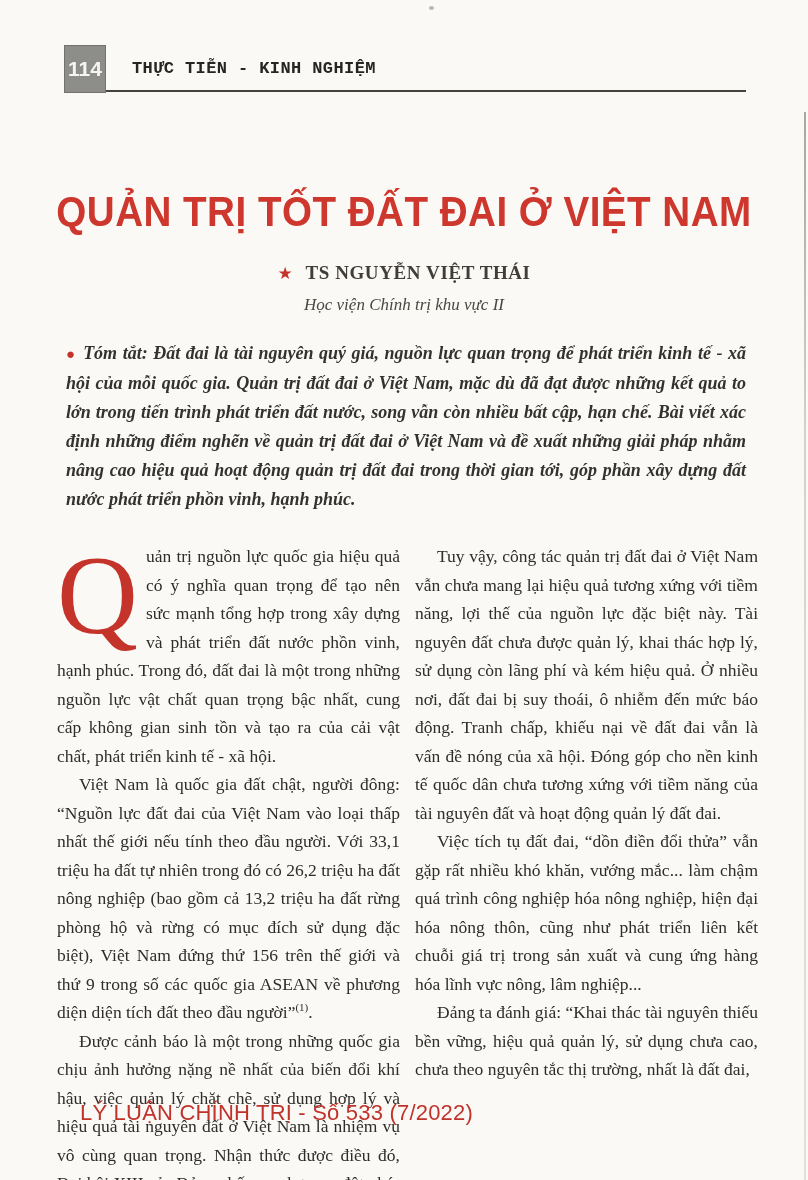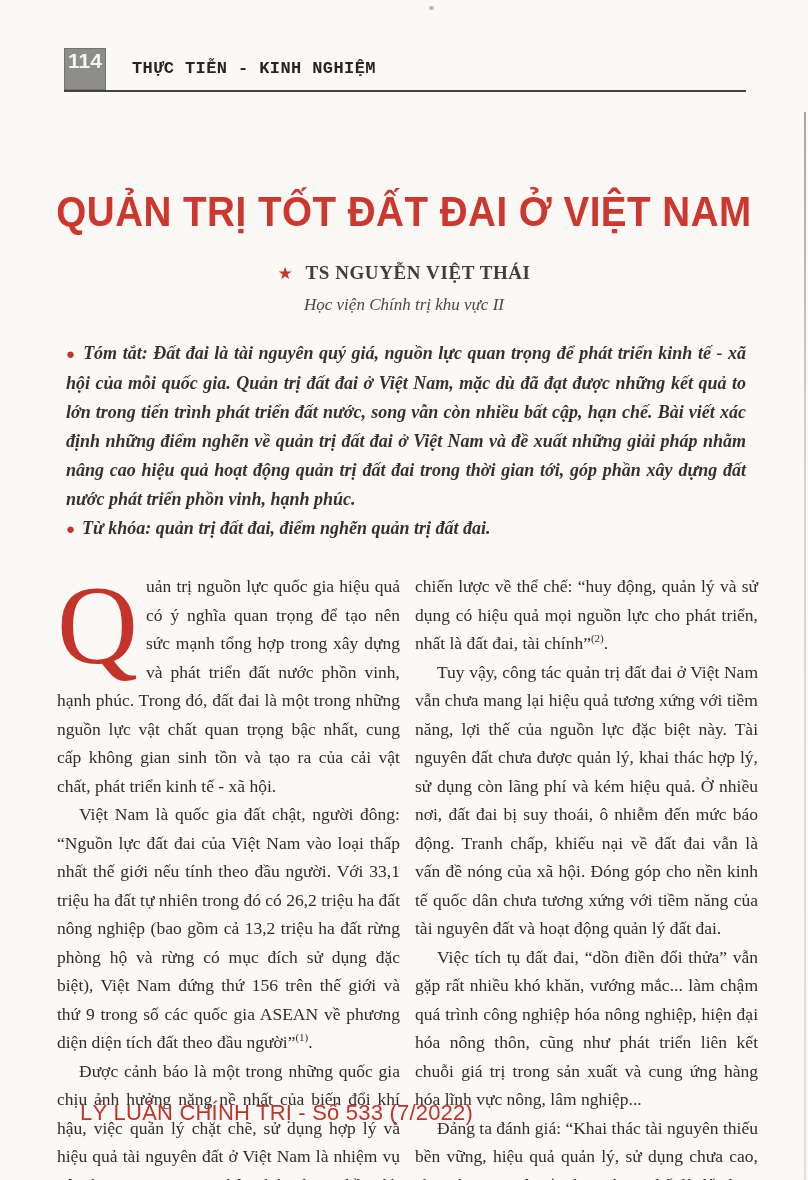--- a/index.html
+++ b/index.html
@@ -15,27 +15,27 @@
   }
   
   .header-row{
     margin:46px 62px 0 64px;
     display:flex;align-items:center;
     border-bottom:2px solid #46433f;
     padding-bottom:0;
     height:44px;
   }
   .pagenum-box{
-    width:42px;height:42px;
+    width:42px;height:48px;
     background:#8d8d89;
     border:1px solid #73726e;
     color:#f6f5f2;
     font-family:"Liberation Sans", sans-serif;
     font-weight:bold;font-size:21px;
-    display:flex;align-items:flex-start;justify-content:center;
+    display:flex;align-items:center;justify-content:center;
     box-sizing:border-box;
     margin-bottom:-2px;
   }
   .section-title{
     margin-left:26px;
     font-family:Liberation Mono, monospace;
     font-weight:bold;font-size:17px;
     letter-spacing:.4px;
     color:#262523;
   }
@@ -144,31 +144,29 @@
   <h1 class="article-title">QUẢN TRỊ TỐT ĐẤT ĐAI Ở VIỆT NAM</h1>
 
   <div class="author-row">
     <span class="author-star">★</span>
     <span class="author-name">TS NGUYỄN VIỆT THÁI</span>
   </div>
   <div class="affiliation">Học viện Chính trị khu vực II</div>
 
   <div class="abstract-block">
     <p><span class="bullet">●</span><span>Tóm tắt:</span><span> Đất đai là tài nguyên quý giá, nguồn lực quan trọng để phát triển kinh tế - xã hội của mỗi quốc gia. Quản trị đất đai ở Việt Nam, mặc dù đã đạt được những kết quả to lớn trong tiến trình phát triển đất nước, song vẫn còn nhiều bất cập, hạn chế. Bài viết xác định những điểm nghẽn về quản trị đất đai ở Việt Nam và đề xuất những giải pháp nhằm nâng cao hiệu quả hoạt động quản trị đất đai trong thời gian tới, góp phần xây dựng đất nước phát triển phồn vinh, hạnh phúc.</span></p>
-    <p><span class="bullet">●</span><span>Từ khóa:</span><span> quản trị đất đai, điểm nghẽn quản trị đất đai.</span></p>
   </div>
 
   <div class="columns">
     <div class="col">
       <p><span class="dropcap">Q</span><span>uản trị nguồn lực quốc gia hiệu quả có ý nghĩa quan trọng để tạo nên sức mạnh tổng hợp trong xây dựng và phát triển đất nước phồn vinh, hạnh phúc. Trong đó, đất đai là một trong những nguồn lực vật chất quan trọng bậc nhất, cung cấp không gian sinh tồn và tạo ra của cải vật chất, phát triển kinh tế - xã hội.</span></p>
       <p class="indent"><span>Việt Nam là quốc gia đất chật, người đông: “Nguồn lực đất đai của Việt Nam vào loại thấp nhất thế giới nếu tính theo đầu người. Với 33,1 triệu ha đất tự nhiên trong đó có 26,2 triệu ha đất nông nghiệp (bao gồm cả 13,2 triệu ha đất rừng phòng hộ và rừng có mục đích sử dụng đặc biệt), Việt Nam đứng thứ 156 trên thế giới và thứ 9 trong số các quốc gia ASEAN về phương diện diện tích đất theo đầu người”</span><sup>(1)</sup><span>.</span></p>
       <p class="indent"><span>Được cảnh báo là một trong những quốc gia chịu ảnh hưởng nặng nề nhất của biến đổi khí hậu, việc quản lý chặt chẽ, sử dụng hợp lý và hiệu quả tài nguyên đất ở Việt Nam là nhiệm vụ vô cùng quan trọng. Nhận thức được điều đó, Đại hội XIII của Đảng nhấn mạnh trong đột phá</span></p>
     </div>
     <div class="col">
-      <p><span>chiến lược về thể chế: “huy động, quản lý và sử dụng có hiệu quả mọi nguồn lực cho phát triển, nhất là đất đai, tài chính”</span><sup>(2)</sup><span>.</span></p>
       <p class="indent"><span>Tuy vậy, công tác quản trị đất đai ở Việt Nam vẫn chưa mang lại hiệu quả tương xứng với tiềm năng, lợi thế của nguồn lực đặc biệt này. Tài nguyên đất chưa được quản lý, khai thác hợp lý, sử dụng còn lãng phí và kém hiệu quả. Ở nhiều nơi, đất đai bị suy thoái, ô nhiễm đến mức báo động. Tranh chấp, khiếu nại về đất đai vẫn là vấn đề nóng của xã hội. Đóng góp cho nền kinh tế quốc dân chưa tương xứng với tiềm năng của tài nguyên đất và hoạt động quản lý đất đai.</span></p>
       <p class="indent"><span>Việc tích tụ đất đai, “dồn điền đổi thửa” vẫn gặp rất nhiều khó khăn, vướng mắc... làm chậm quá trình công nghiệp hóa nông nghiệp, hiện đại hóa nông thôn, cũng như phát triển liên kết chuỗi giá trị trong sản xuất và cung ứng hàng hóa lĩnh vực nông, lâm nghiệp...</span></p>
       <p class="indent"><span>Đảng ta đánh giá: “Khai thác tài nguyên thiếu bền vững, hiệu quả quản lý, sử dụng chưa cao, chưa theo nguyên tắc thị trường, nhất là đất đai,</span></p>
     </div>
   </div>
 
   <div class="footer">LÝ LUẬN CHÍNH TRỊ - Số 533 (7/2022)</div>
 
   <div class="scan-edge"></div>
   <div class="scan-speck"></div>

